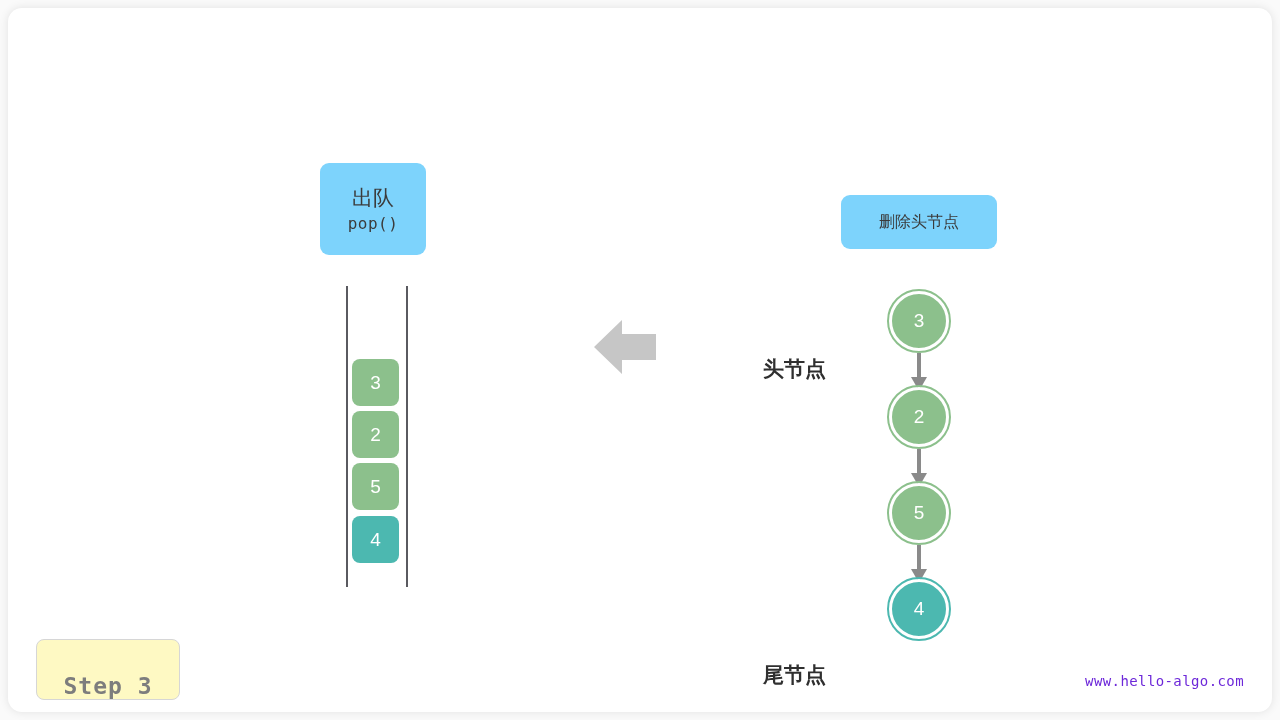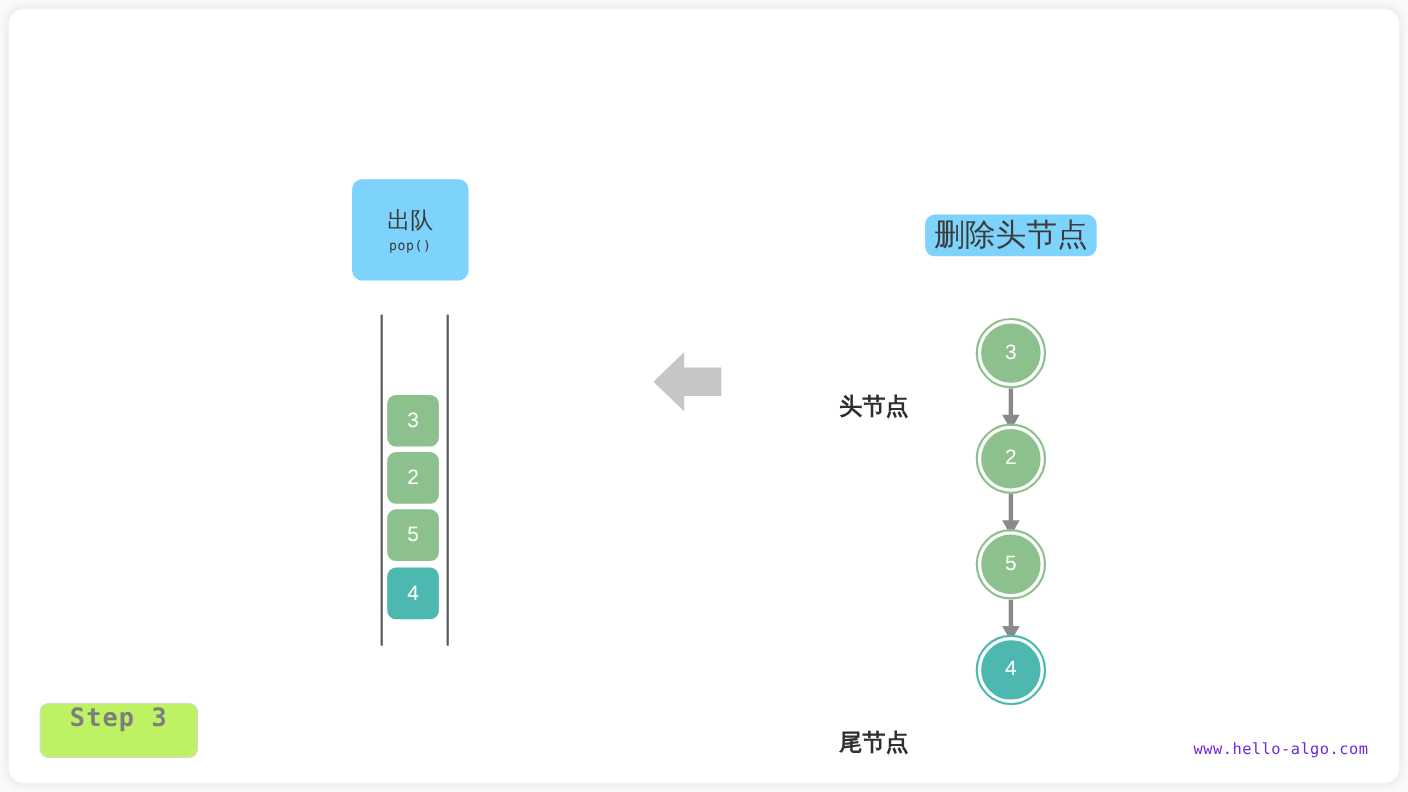--- a/index.html
+++ b/index.html
@@ -51,28 +51,28 @@
   }
 
   #pop-label {
     left: 320px;
     top: 163px;
     width: 106px;
     height: 92px;
     font-size: 21px;
   }
   #pop-label .cn { font-family: "Liberation Sans", "DejaVu Sans", sans-serif; }
-  #pop-label .mono { font-family: "DejaVu Sans Mono", "Liberation Mono", monospace; font-size: 12px; letter-spacing: 0.5px; }
+  #pop-label .mono { font-family: "DejaVu Sans Mono", "Liberation Mono", monospace; font-size: 16px; letter-spacing: 0.5px; }
 
   #delete-head-label {
     left: 841px;
     top: 195px;
     width: 156px;
-    height: 38px;
-    font-size: 28px;
+    height: 54px;
+    font-size: 16px;
   }
 
   
   .rail {
     position: absolute;
     width: 2px;
     background: #5a5a60;
     top: 286px;
     height: 301px;
   }
@@ -156,26 +156,26 @@
     white-space: nowrap;
     margin-top: 46px;
   }
 
   
   #step-badge {
     position: absolute;
     left: 36px;
     top: 639px;
     width: 144px;
-    height: 50px;
-    background: #bef264;
+    height: 61px;
+    background: #fef9c3;
     border: 1px solid #d6d6d6;
     border-radius: 8px;
     display: flex;
-    align-items: flex-start;
+    align-items: flex-end;
     justify-content: center;
     color: #7d7d7d;
     font-family: "DejaVu Sans Mono", "Liberation Mono", monospace;
     font-size: 23px;
     font-weight: bold;
     letter-spacing: 1px;
     box-sizing: border-box;
   }
 
   

